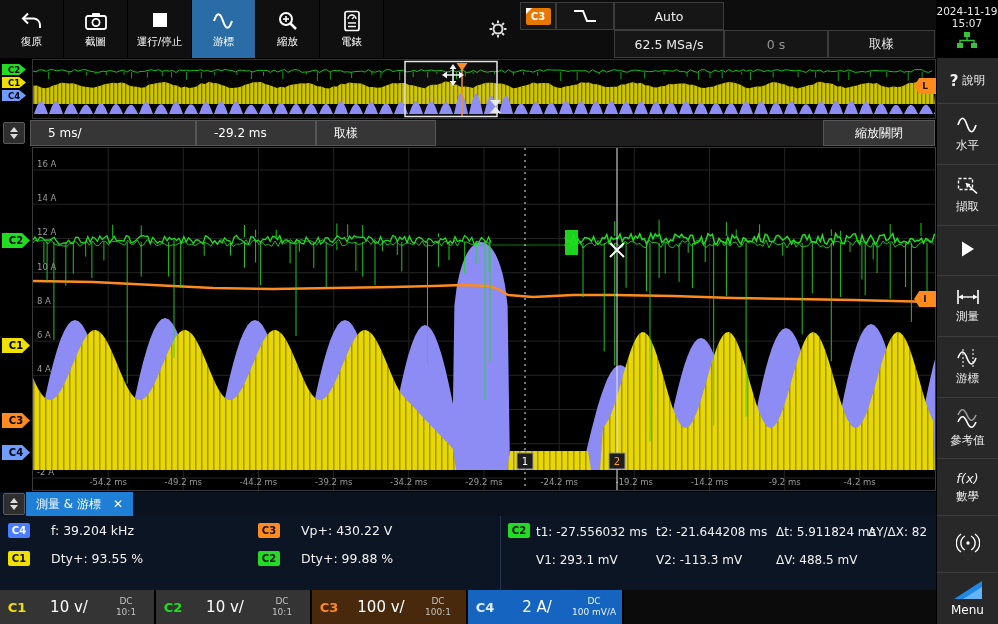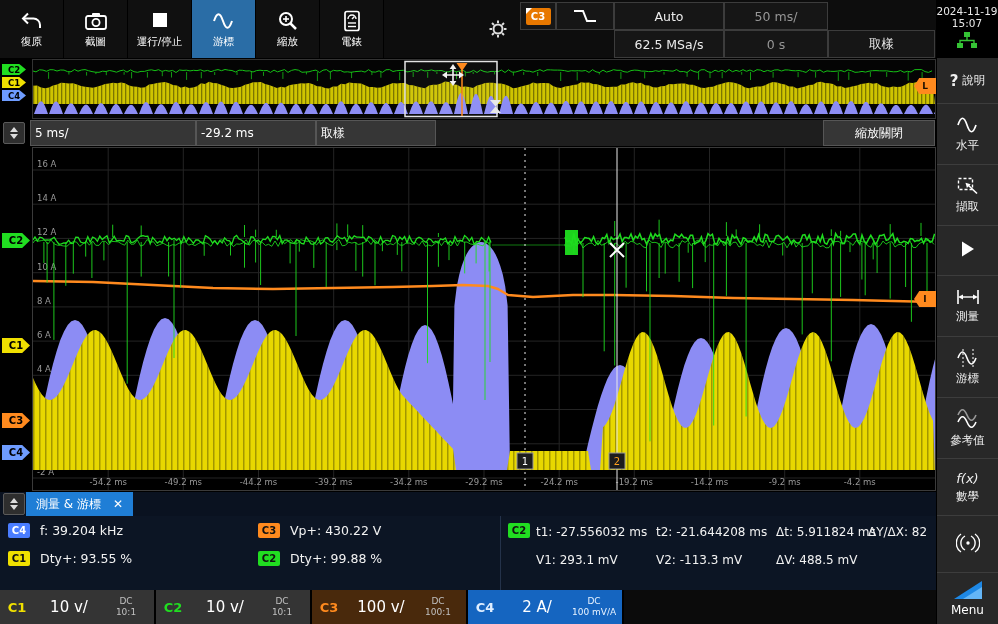--- a/index.html
+++ b/index.html
@@ -19,21 +19,21 @@
 .tcell.dim{color:#979797}
 .srcbadge{position:relative;width:25px;height:17px;background:#e87800;color:#fff;font-size:10px;font-weight:bold;
   display:flex;align-items:center;justify-content:center;border-radius:2px}
 .srcbadge .corner{position:absolute;left:0;top:0;width:0;height:0;border-left:6px solid #fff;border-bottom:6px solid transparent}
 
 .dt{position:absolute;left:936px;top:0;width:62px;height:58px;color:#e8e8e8;font-size:10.5px;text-align:center;padding-top:5px}
 
 .ovwrap{position:absolute;left:32px;top:59px;width:904px;height:60px;background:#040404;border:1px solid #333}
 .zoombar{position:absolute;left:30px;top:120px;width:905px;height:26px;background:#1e1e1e}
 .zcell{position:absolute;top:0;height:26px;background:#363636;border:1px solid #565656;color:#fff;
-  font-size:12px;display:flex;align-items:center;padding-left:4px;white-space:nowrap}
+  font-size:12px;display:flex;align-items:center;padding-left:17px;white-space:nowrap}
 .zcell.center{justify-content:center;padding-left:0}
 .updown{position:absolute;width:22px;height:22px;background:#2e2e2e;border:1px solid #5a5a5a;border-radius:2px;
   display:flex;flex-direction:column;align-items:center;justify-content:center;gap:2px;cursor:pointer}
 .updown .tri-up{width:0;height:0;border-left:4px solid transparent;border-right:4px solid transparent;border-bottom:5px solid #ddd}
 .updown .tri-dn{width:0;height:0;border-left:4px solid transparent;border-right:4px solid transparent;border-top:5px solid #ddd}
 
 .plotwrap{position:absolute;left:32px;top:147px;width:904px;height:344px;background:#000;border:1px solid #3a3a3a}
 svg text.axl{fill:#999;font-size:8.5px;font-family:"DejaVu Sans",sans-serif}
 .pbadge{position:absolute;left:2px;width:28px;height:15px;font-size:10px;font-weight:bold;color:#000;
   display:flex;align-items:center;justify-content:center;clip-path:polygon(0 0,72% 0,100% 50%,72% 100%,0 100%)}
@@ -44,21 +44,21 @@
   display:flex;align-items:center;justify-content:center;clip-path:polygon(0 50%,24% 0,100% 0,100% 100%,24% 100%)}
 
 .tabrow{position:absolute;left:0;top:492px;width:936px;height:24px;background:#0a1220}
 .tab{position:absolute;left:26px;top:0;height:24px;background:#1f7ed6;color:#fff;font-size:12px;
   display:flex;align-items:center;padding:0 10px;gap:12px;cursor:pointer}
 .tab .x{font-size:12px;color:#fff;cursor:pointer}
 .results{position:absolute;left:0;top:516px;width:936px;height:74px;background:#0c1524;overflow:hidden}
 .mrow{position:absolute;display:flex;align-items:center}
 .mbadge{width:22px;height:15px;border-radius:2px;font-size:10px;font-weight:bold;display:inline-flex;align-items:center;justify-content:center}
 .bc1{background:#f0e000;color:#111}.bc2{background:#21dd21;color:#111}.bc3{background:#ff8a1e;color:#111}.bc4{background:#4a7dff;color:#fff}
-.mtext{font-size:12.5px;color:#f2f2f2;margin-left:10px;white-space:nowrap}
+.mtext{font-size:12.5px;color:#f2f2f2;margin-left:21px;white-space:nowrap}
 .citem{position:absolute;font-size:12px;color:#f2f2f2;white-space:nowrap}
 .vdiv{position:absolute;left:500px;top:0;height:74px;border-left:1px solid #24324a}
 
 .chblock{position:absolute;top:590px;height:34px;width:156px;background:#343434;border-right:2px solid #000;
   display:flex;align-items:center;cursor:pointer}
 .chname{width:34px;text-align:center;font-weight:bold;font-size:13px}
 .chscale{font-size:15px;color:#fff;flex:1;text-align:center;white-space:nowrap}
 .chprobe{width:50px;font-size:9px;color:#c0c0c0;text-align:center;padding-right:6px;line-height:1.2;white-space:nowrap}
 
 .sidebar{position:absolute;left:936px;top:58px;width:62px;height:566px;background:#282828;border-left:1px solid #000;
@@ -144,21 +144,20 @@
           <span class="corner"></span>
           <span>C3</span>
         </div>
     </div>
     <div class="tcell" style="left:556px;top:2px;width:58px;height:28px">
       <svg width="26" height="20" viewBox="0 0 26 20">
           <path d="M2,5 H11 L15,15 H24" fill="none" stroke="#fff" stroke-width="2"></path>
         </svg>
     </div>
     <div class="tcell" style="left:614px;top:2px;width:110px;height:28px">Auto</div>
-    <div class="tcell dim" style="left:724px;top:2px;width:104px;height:28px">50 ms/</div>
     <div class="tcell" style="left:614px;top:30px;width:110px;height:28px">62.5 MSa/s</div>
     <div class="tcell dim" style="left:724px;top:30px;width:104px;height:28px">0 s</div>
     <div class="tcell" style="left:828px;top:30px;width:107px;height:28px">取樣</div>
   </div>
 
   <div class="dt">
     <div>2024-11-19</div>
     <div>15:07</div>
     <svg width="20" height="17" viewBox="0 0 20 17" style="margin-top:3px">
       <rect x="7" y="0" width="6" height="5" fill="#35c435"></rect>

